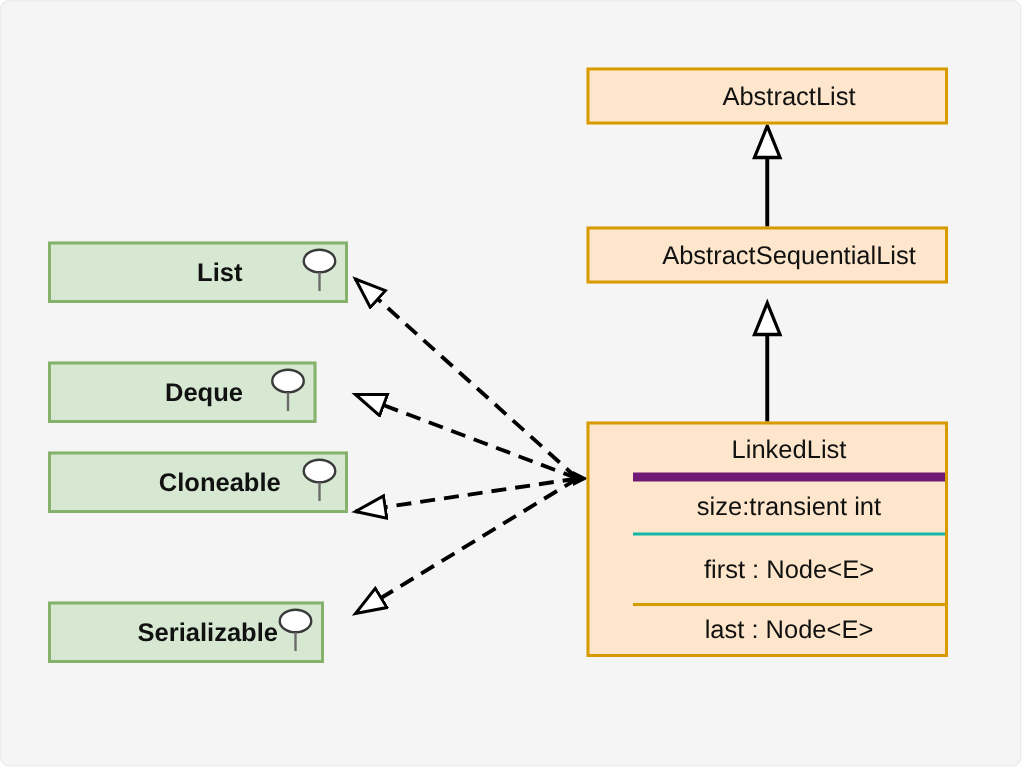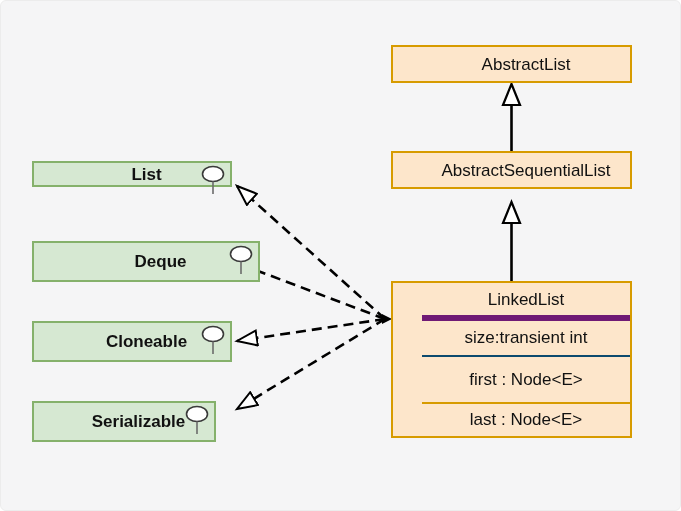--- a/index.html
+++ b/index.html
@@ -46,34 +46,34 @@
     justify-content: center;
     color: #111;
     font-size: 17px;
     line-height: 1;
     white-space: nowrap;
   }
   .bold { font-weight: bold; }
   .single-title { height: 100%; }
   .lk-title { height: 37px; font-weight: normal; }
   .lk-attr-1 { height: 39px; border-top: 6px solid #701a75; }
-  .lk-attr-2 { height: 52px; border-top: 2px solid #0c4a6e; }
+  .lk-attr-2 { height: 52px; border-top: 2px solid #14b8a6; }
   .lk-attr-3 { height: 37px; border-top: 2px solid #d79b00; }
   .lollipop {
     position: absolute;
     top: 2px;
     right: 4px;
   }
   
   #box-abstract-list          { left: 390px; top: 44px;  width: 241px; height: 38px; }
   #box-abstract-seq-list      { left: 390px; top: 150px; width: 241px; height: 38px; }
   #box-linked-list            { left: 390px; top: 280px; width: 241px; height: 157px; }
-  #box-list                   { left: 31px;  top: 160px; width: 200px; height: 26px; }
-  #box-deque                  { left: 31px;  top: 240px; width: 228px; height: 41px; }
-  #box-cloneable              { left: 31px;  top: 320px; width: 200px; height: 41px; }
+  #box-list                   { left: 31px;  top: 160px; width: 200px; height: 41px; }
+  #box-deque                  { left: 31px;  top: 240px; width: 179px; height: 41px; }
+  #box-cloneable              { left: 31px;  top: 300px; width: 200px; height: 41px; }
   #box-serializable           { left: 31px;  top: 400px; width: 184px; height: 41px; }
 </style>
 </head>
 <body>
 
 <div class="canvas">
 
   <svg class="connector-layer" width="681" height="511" viewBox="0 0 681 511" xmlns="http://www.w3.org/2000/svg">
     <defs>
       <marker id="hollowTri" markerUnits="userSpaceOnUse" markerWidth="24" markerHeight="18" refX="21" refY="8.5" orient="auto">

